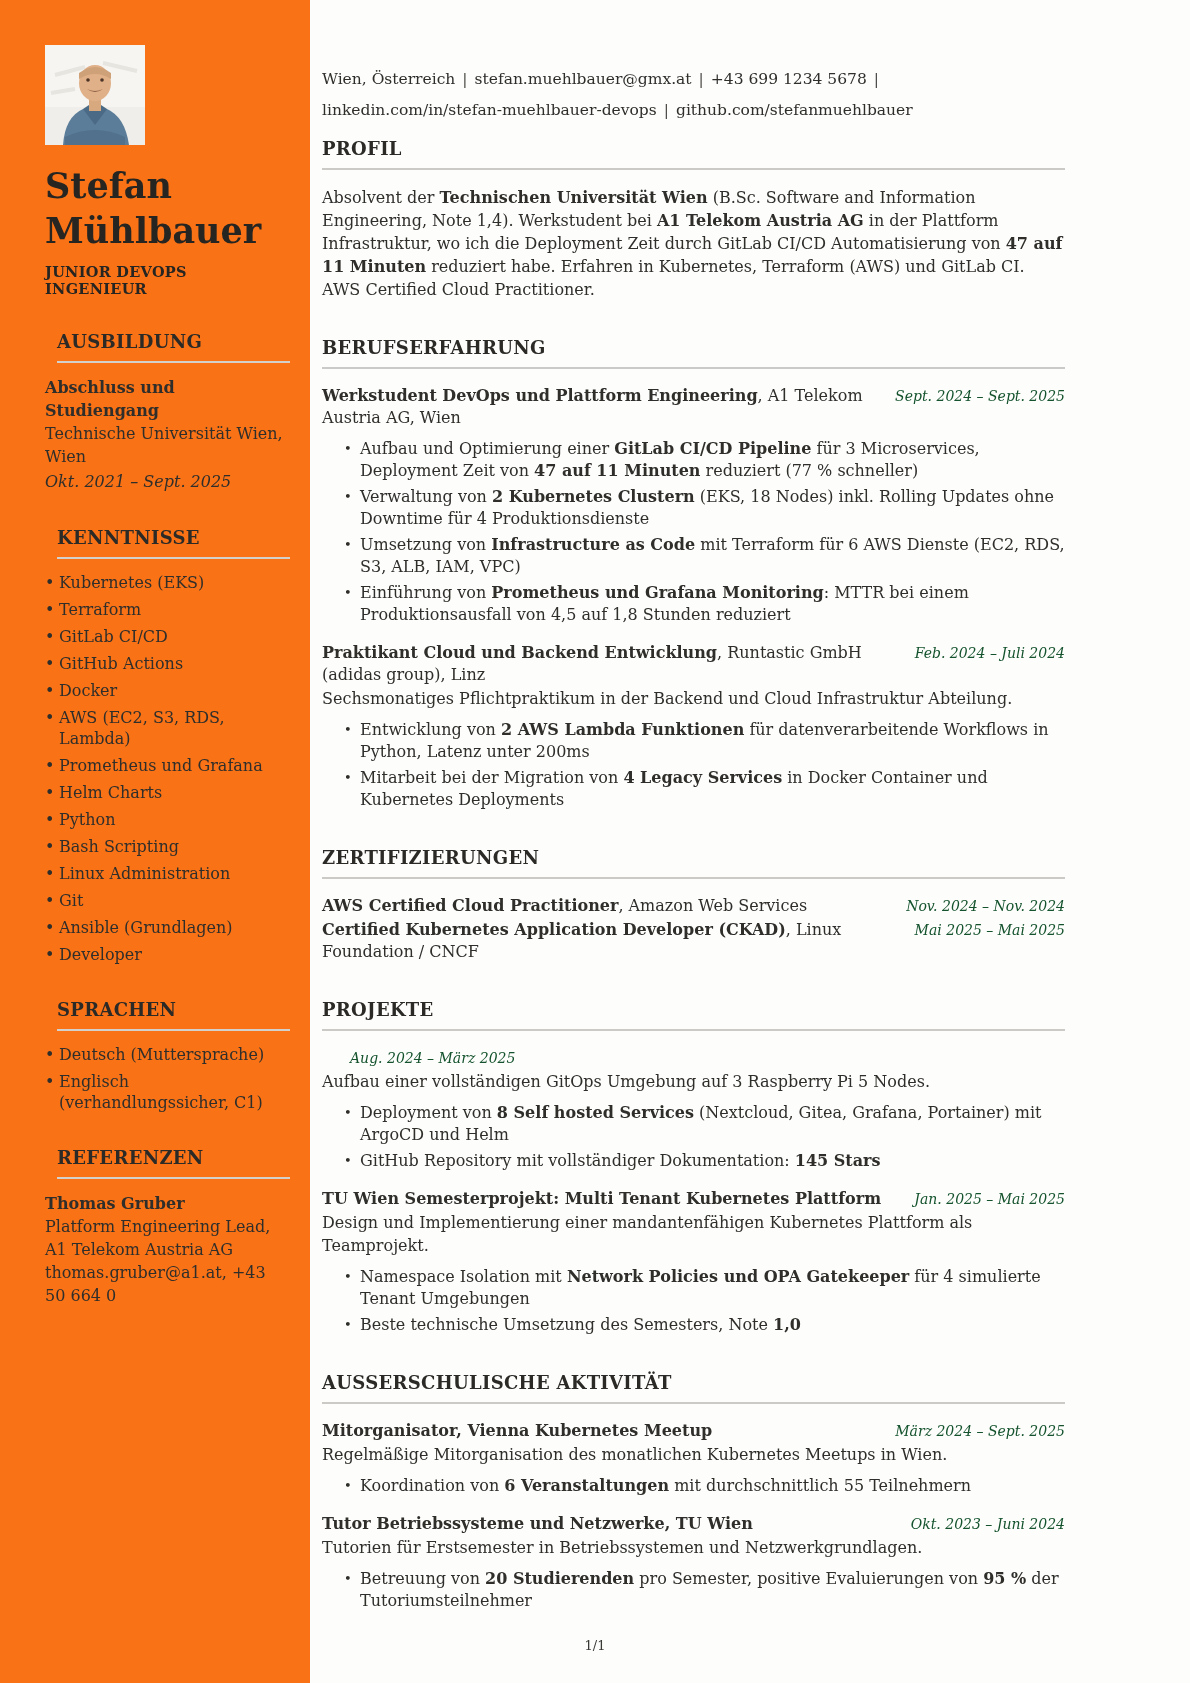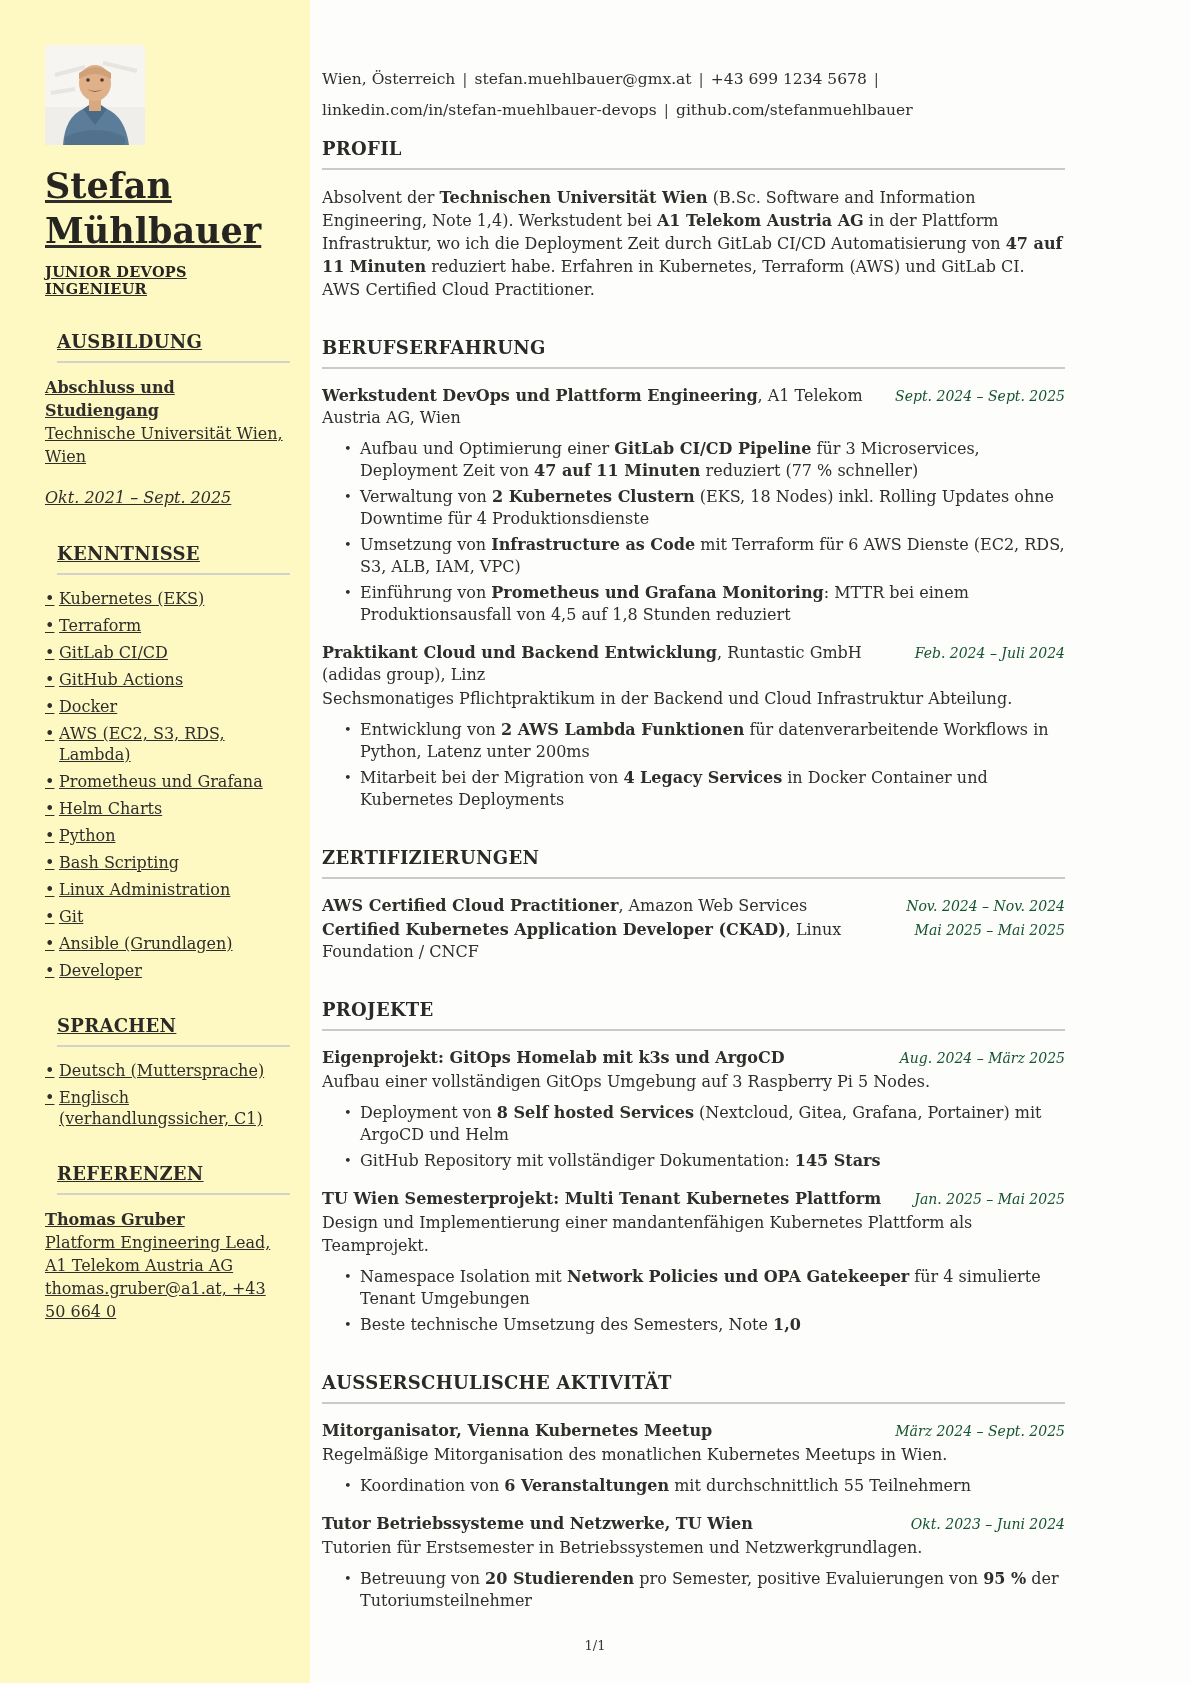--- a/index.html
+++ b/index.html
@@ -4,34 +4,33 @@
 <style>
   html,body{margin:0;padding:0;}
   .page{
     width:1190px;height:1683px;position:relative;overflow:hidden;
     background:#fdfdfb;color:#2f2e2b;
     font-family:"DejaVu Serif","Liberation Serif",serif;
   }
   
   .sidebar{
     position:absolute;left:0;top:0;width:310px;height:1683px;
-    background:#fef9c3;box-sizing:border-box;
+    background:#f97316;box-sizing:border-box;
     padding:45px 20px 40px 45px;
-    text-decoration:underline;
   }
   .photo{width:100px;height:100px;display:block;}
   .name{font-size:35px;line-height:45px;font-weight:bold;color:#262522;margin-top:18px;}
   .role-title{font-size:14.5px;font-weight:bold;letter-spacing:.3px;margin-top:10px;color:#262522;}
   .side-h{
     font-size:18px;font-weight:bold;letter-spacing:.3px;color:#2b2a27;
     border-bottom:2px solid #d2d1ce;padding-bottom:9px;margin:34px 0 13px 12px;
   }
   .side-line{font-size:16px;line-height:23px;}
   .side-line.bold{font-weight:bold;}
-  .side-line.italic{font-style:italic;margin-top:18px;}
+  .side-line.italic{font-style:italic;margin-top:2px;}
   .side-list .side-item{display:flex;font-size:16px;line-height:21px;margin-bottom:6px;}
   .side-item .marker{width:14px;flex:none;}
   
   .main{
     position:absolute;left:322px;top:0;width:743px;box-sizing:border-box;padding-top:64px;
     hyphens:auto;-webkit-hyphens:auto;
   }
   .contact{font-size:15.5px;line-height:31px;}
   .contact .sep{margin:0 7px;color:#4a4946;}
   .h{
@@ -247,21 +246,20 @@
 
   </div>
 </div>
     </section>
 
     <section>
       <div class="h">PROJEKTE</div>
       <div>
   <div class="entry">
     <div class="entry-head">
-      <div class="entry-title"><b>Eigenprojekt: GitOps Homelab mit k3s und ArgoCD</b></div>
       <div class="entry-date">Aug. 2024 – März 2025</div>
     </div>
     <div class="entry-desc">Aufbau einer vollständigen GitOps Umgebung auf 3 Raspberry Pi 5 Nodes.</div>
     <div class="bullets">
               <div class="bullet">
                 <span class="marker">•</span>
                 <span class="btext">Deployment von <b>8 Self hosted Services</b> (Nextcloud, Gitea, Grafana, Portainer) mit ArgoCD und Helm</span>
               </div>
               <div class="bullet">
                 <span class="marker">•</span>

